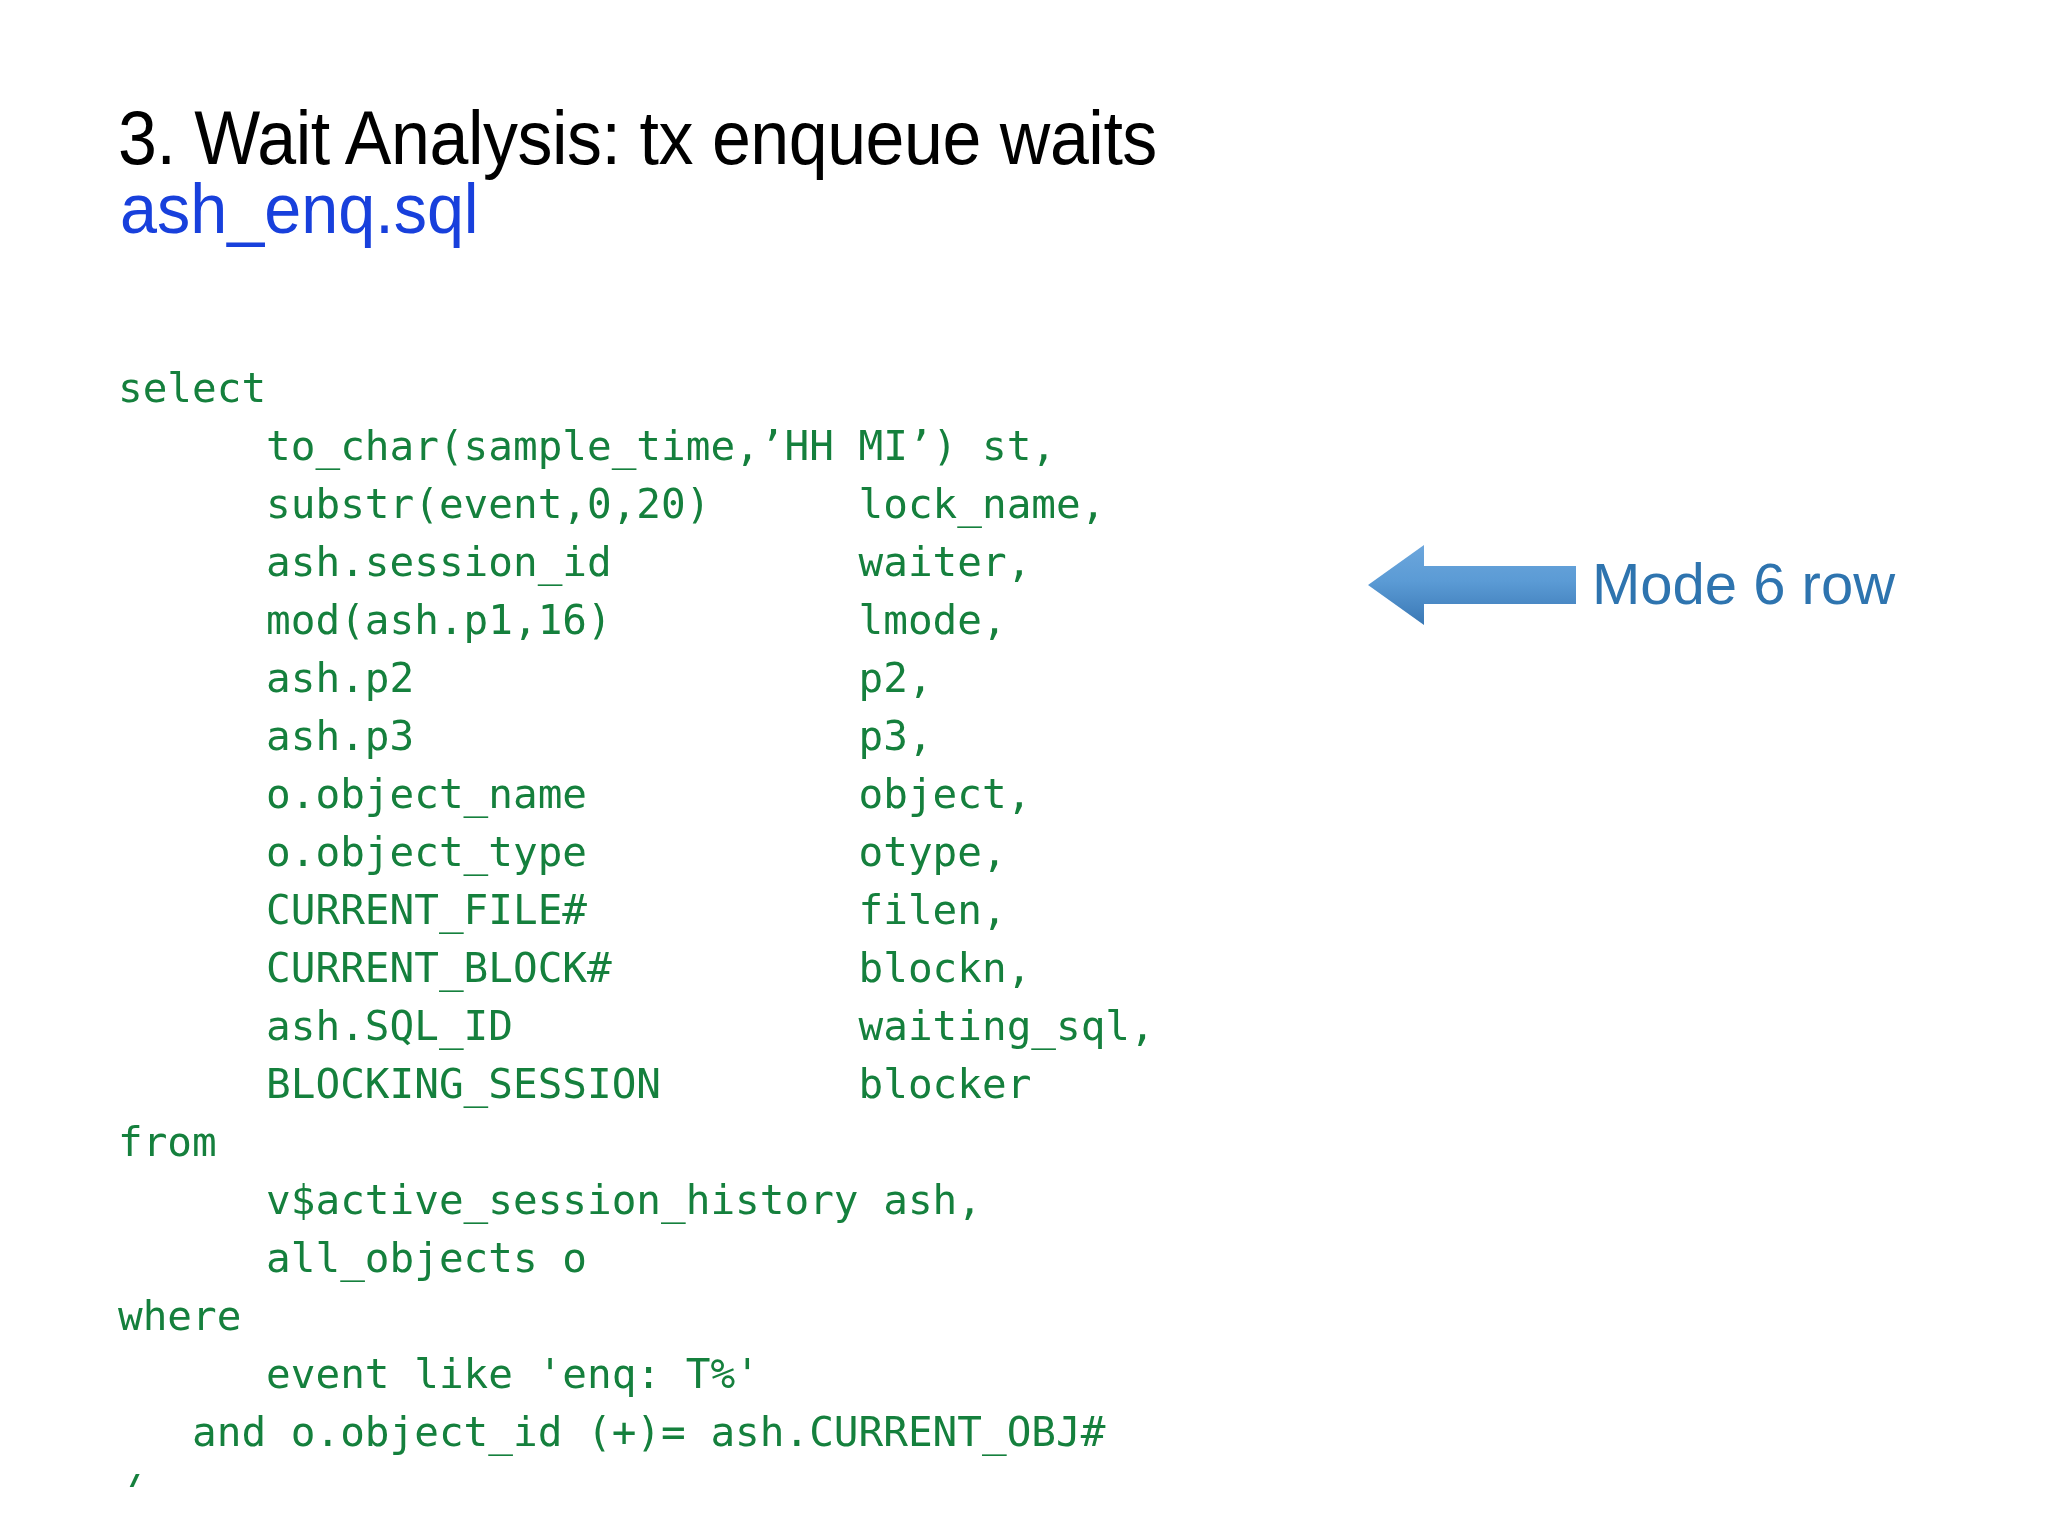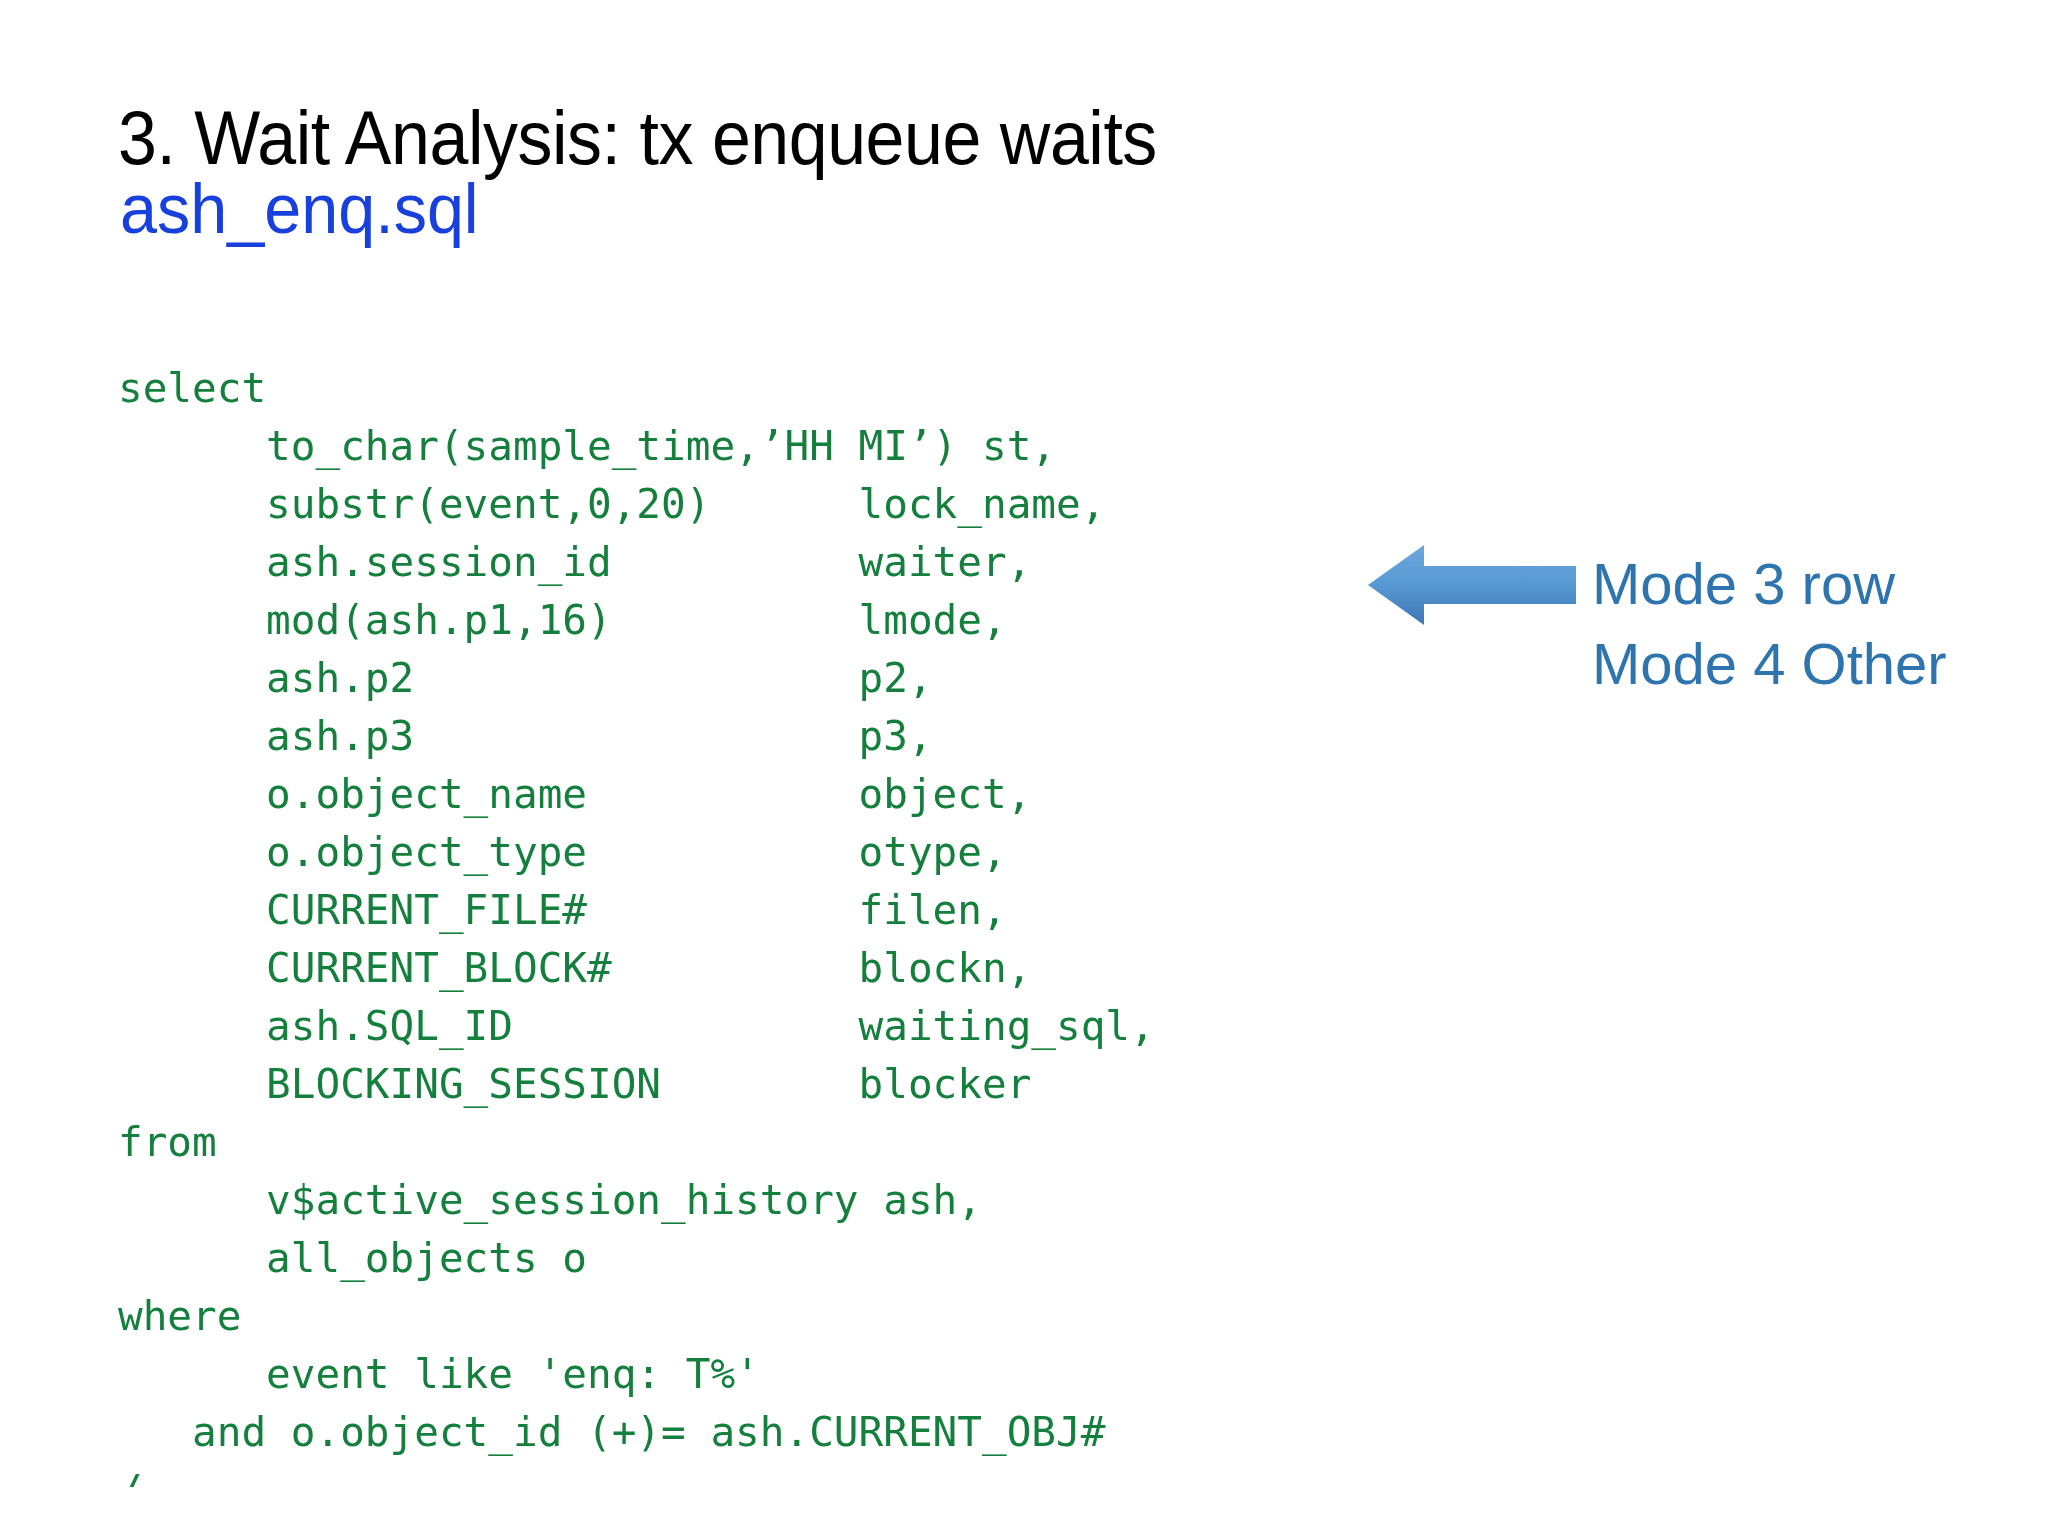--- a/index.html
+++ b/index.html
@@ -107,17 +107,16 @@
           <stop offset="0%" stop-color="#6CA6DC"></stop>
           <stop offset="45%" stop-color="#5B9BD5"></stop>
           <stop offset="100%" stop-color="#3A78B5"></stop>
         </linearGradient>
       </defs>
       <polygon points="0,43 56,3 56,24 208,24 208,62 56,62 56,83" fill="url(#arrowGrad)"></polygon>
     </svg>
   </div>
 
   <div id="mode-note">
-    <div class="mode-note-line">Mode 3 row</div>
-    <div class="mode-note-line">Mode 4 Other</div>
+    <div class="mode-note-line">Mode 6 row</div>
   </div>
 
 </div>
 
 </body></html>

